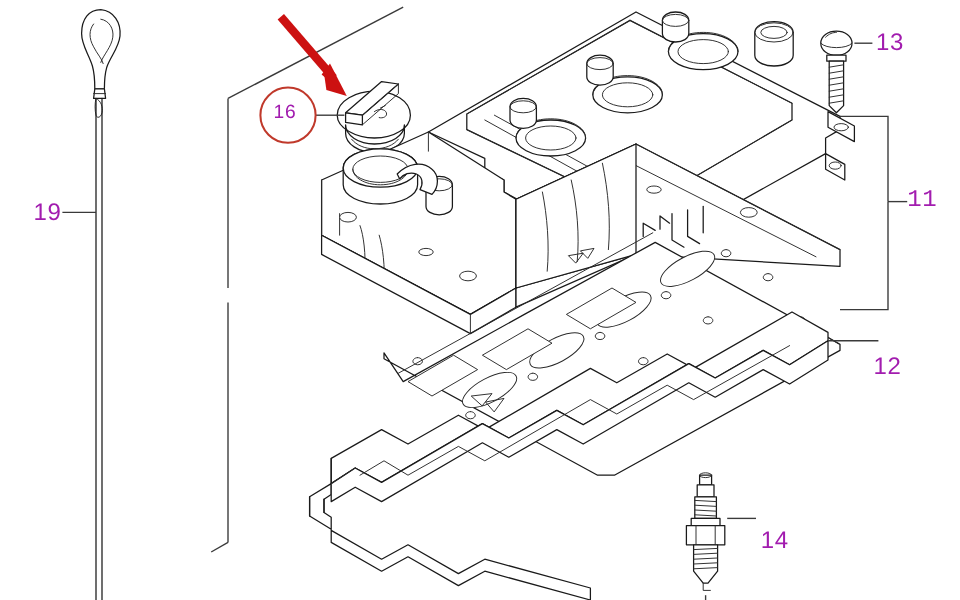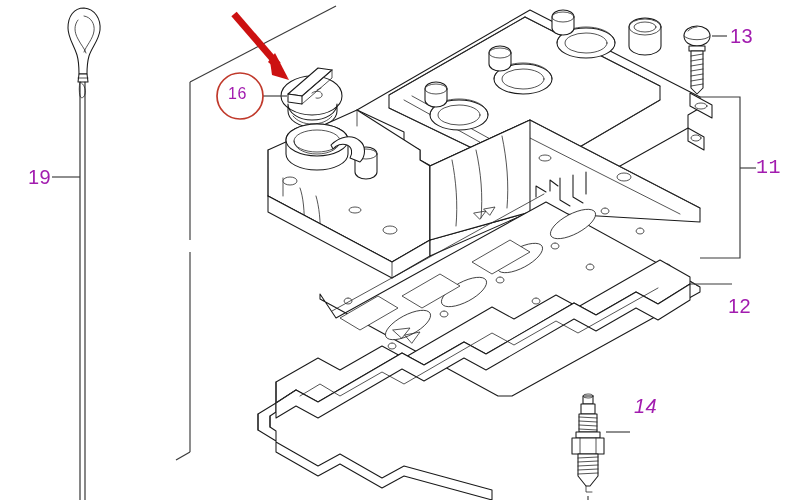--- a/index.html
+++ b/index.html
@@ -318,19 +318,19 @@
     </g>
 
   </svg>
 
   <div class="lbl" style="left:756px;top:158px;font-family:Liberation Mono, monospace;">11</div>
 
   <div class="lbl" style="left:728px;top:268px;margin-top:28px;">12</div>
 
   <div class="lbl" style="left:730px;top:26px;">13</div>
 
-  <div class="lbl" style="left:634px;top:396px;font-style:italic;">14</div>
+  <div class="lbl" style="left:634px;top:441px;">14</div>
 
   <div class="lbl" style="left:28px;top:167px;">19</div>
 
   <div class="lbl lbl-16" style="left:228px;top:86px;">16</div>
 
 </div>
 
 </body></html>

